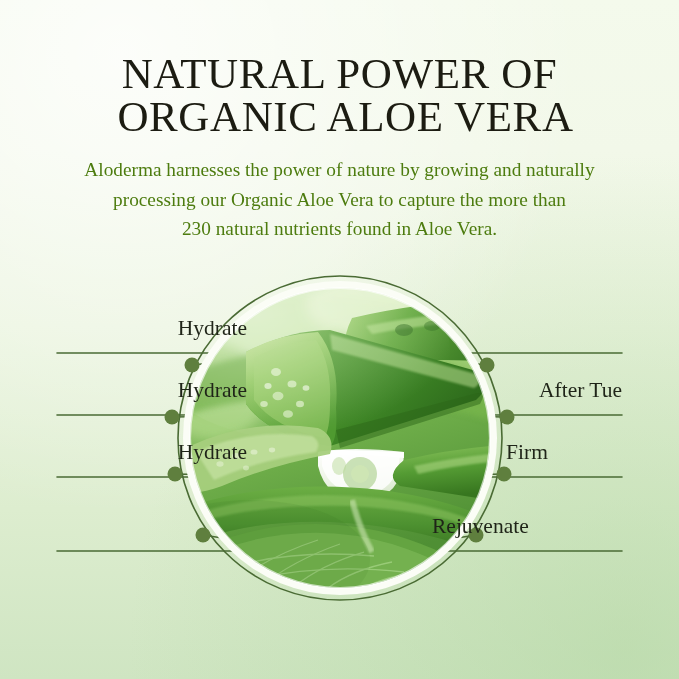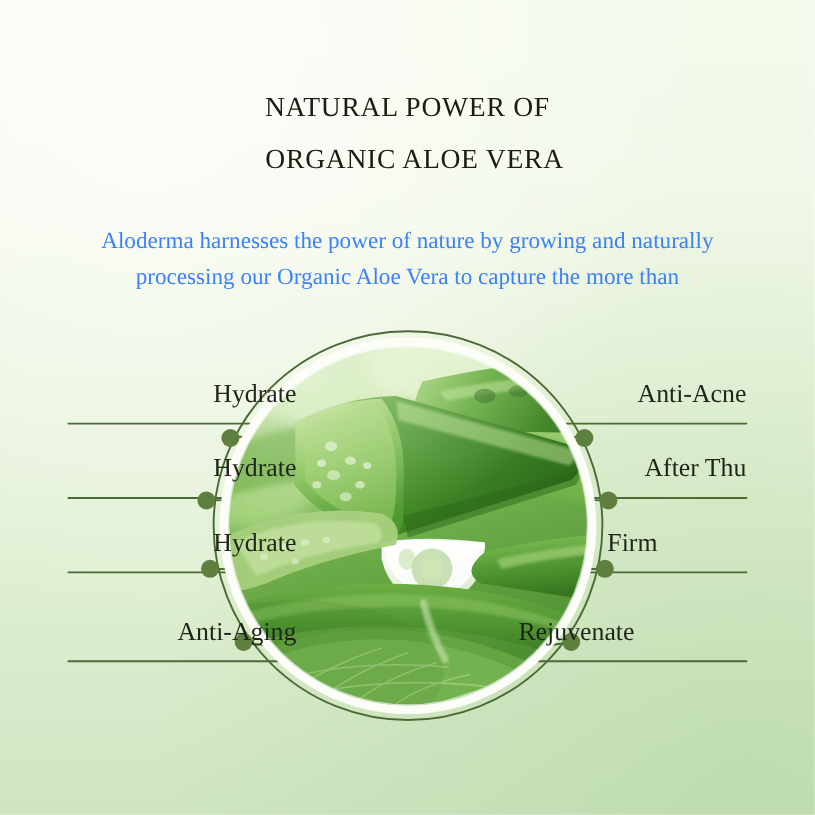--- a/index.html
+++ b/index.html
@@ -10,28 +10,28 @@
     position:relative;
   }
   .bg-tint{
     position:absolute;inset:0;
     background:radial-gradient(circle at 18% 8%, rgba(255,255,255,.75) 0%, rgba(255,255,255,0) 55%),
                radial-gradient(circle at 92% 96%, rgba(176,213,160,.55) 0%, rgba(176,213,160,0) 55%);
     pointer-events:none;
   }
   .header{position:absolute;top:0;left:0;right:0;text-align:center;}
   .title{
-    margin:16px;padding-top:52px;
-    font-size:23px;line-height:43px;letter-spacing:.6px;
+    margin:0;padding-top:52px;
+    font-size:43px;line-height:43px;letter-spacing:.6px;
     color:#1c1c12;font-weight:400;
   }
   .title .l2{display:block;padding-left:12px;}
   .subtitle{
     margin:0 auto;padding-top:17px;width:600px;
-    font-size:19.3px;line-height:29.5px;color:#3b82f6;
+    font-size:19.3px;line-height:29.5px;color:#4d7c0f;
     font-weight:400;
   }
   .subtitle .sl{display:block;}
 
   
   .diagram{position:absolute;left:0;top:0;width:679px;height:679px;}
   svg.diagram-svg{position:absolute;left:0;top:0;}
 
   .label{
     position:absolute;font-size:21.5px;color:#1f2418;white-space:nowrap;
@@ -46,20 +46,21 @@
 <div class="bg-tint"></div>
 
 <div class="header">
   <h1 class="title">
     <span>NATURAL POWER OF</span>
     <span class="l2">ORGANIC ALOE VERA</span>
   </h1>
   <p class="subtitle">
     <span class="sl">Aloderma harnesses the power of nature by growing and naturally</span>
     <span class="sl">processing our Organic Aloe Vera to capture the more than</span>
+    <span class="sl">230 natural nutrients found in Aloe Vera.</span>
   </p>
 </div>
 
 <div class="diagram">
 
   <svg class="diagram-svg" width="679" height="679" viewBox="0 0 679 679">
     <defs>
       <clipPath id="photoClip">
         <circle cx="340" cy="438" r="150"></circle>
       </clipPath>
@@ -242,29 +243,23 @@
 
   <div class="label left" style="left:57px;top:318px;width:190px;">
     <span>Hydrate</span>
   </div>
   <div class="label left" style="left:57px;top:380px;width:190px;">
     <span>Hydrate</span>
   </div>
   <div class="label left" style="left:57px;top:442px;width:190px;">
     <span>Hydrate</span>
   </div>
-  <div class="label left" style="left:57px;top:516px;width:190px;">
-    <span>Anti-Aging</span>
-  </div>
-
-  <div class="label right" style="left:432px;top:318px;width:190px;text-align:right;">
-    <span>Anti-Acne</span>
-  </div>
+
   <div class="label right" style="left:432px;top:380px;width:190px;text-align:right;">
-    <span>After Thu</span>
+    <span>After Tue</span>
   </div>
   <div class="label right" style="left:432px;top:442px;width:190px;text-align:center;">
     <span>Firm</span>
   </div>
   <div class="label right" style="left:432px;top:516px;width:190px;text-align:left;">
     <span>Rejuvenate</span>
   </div>
 </div>
 
 </body></html>

